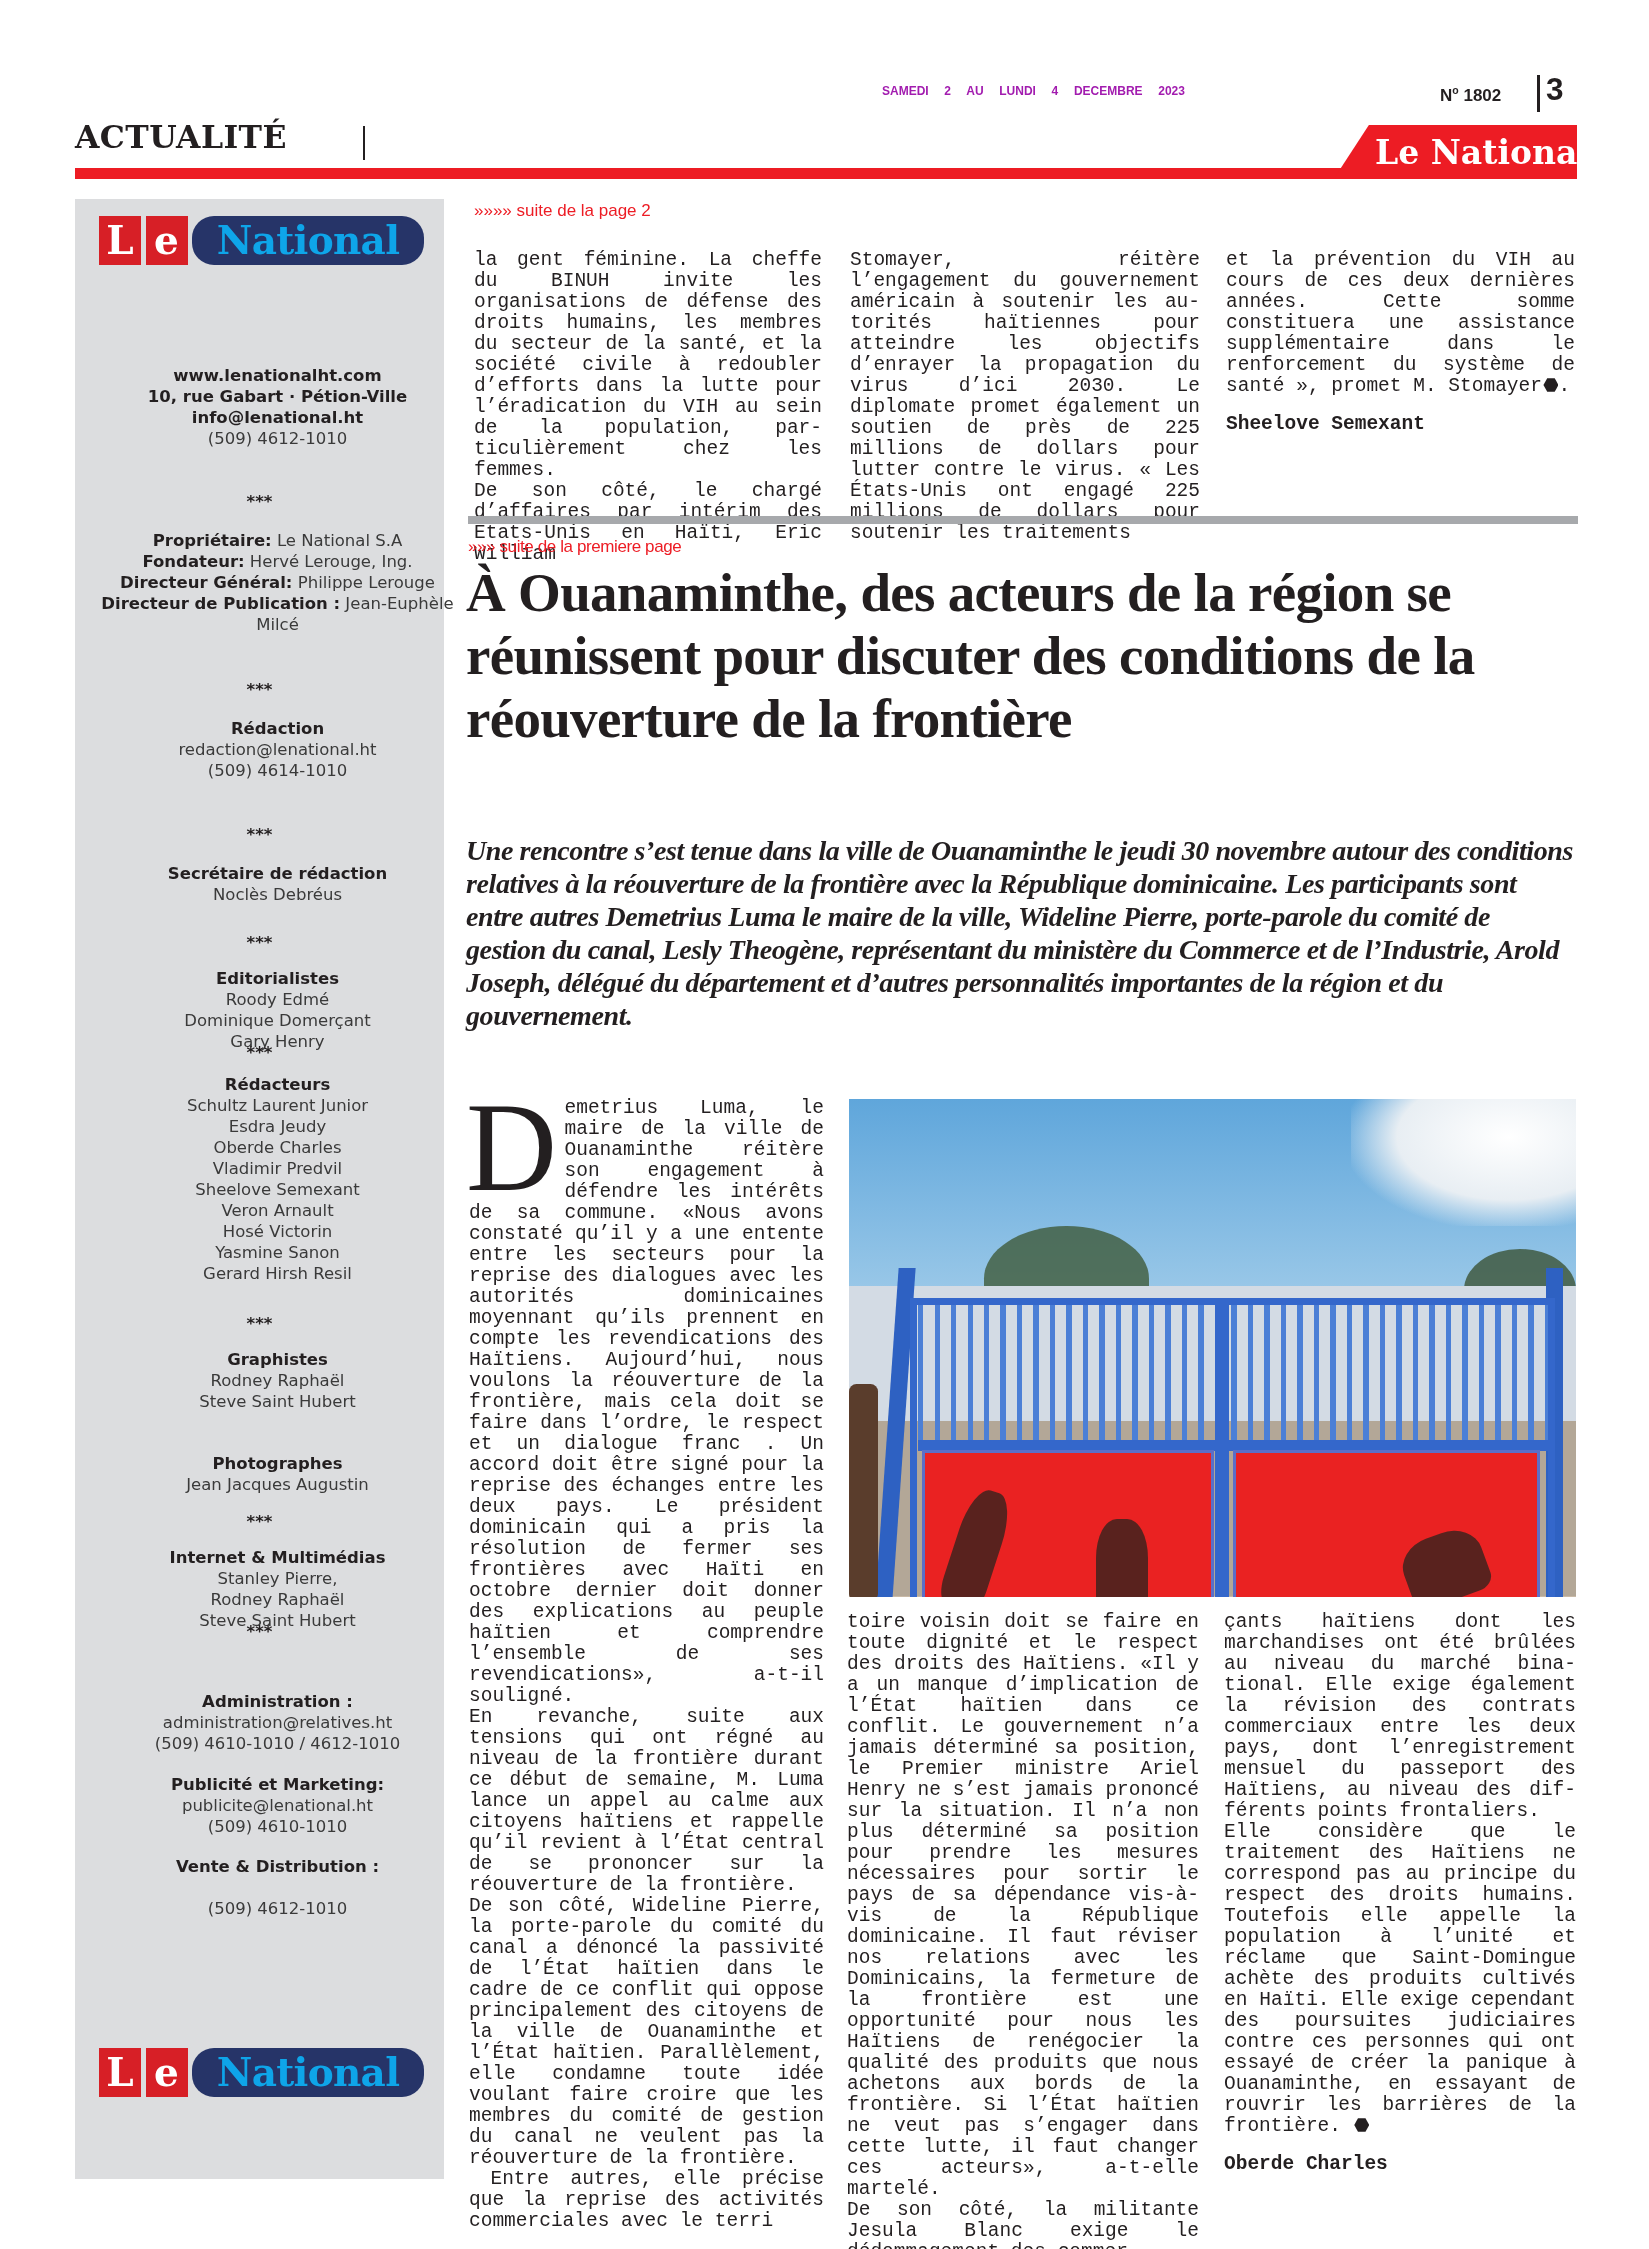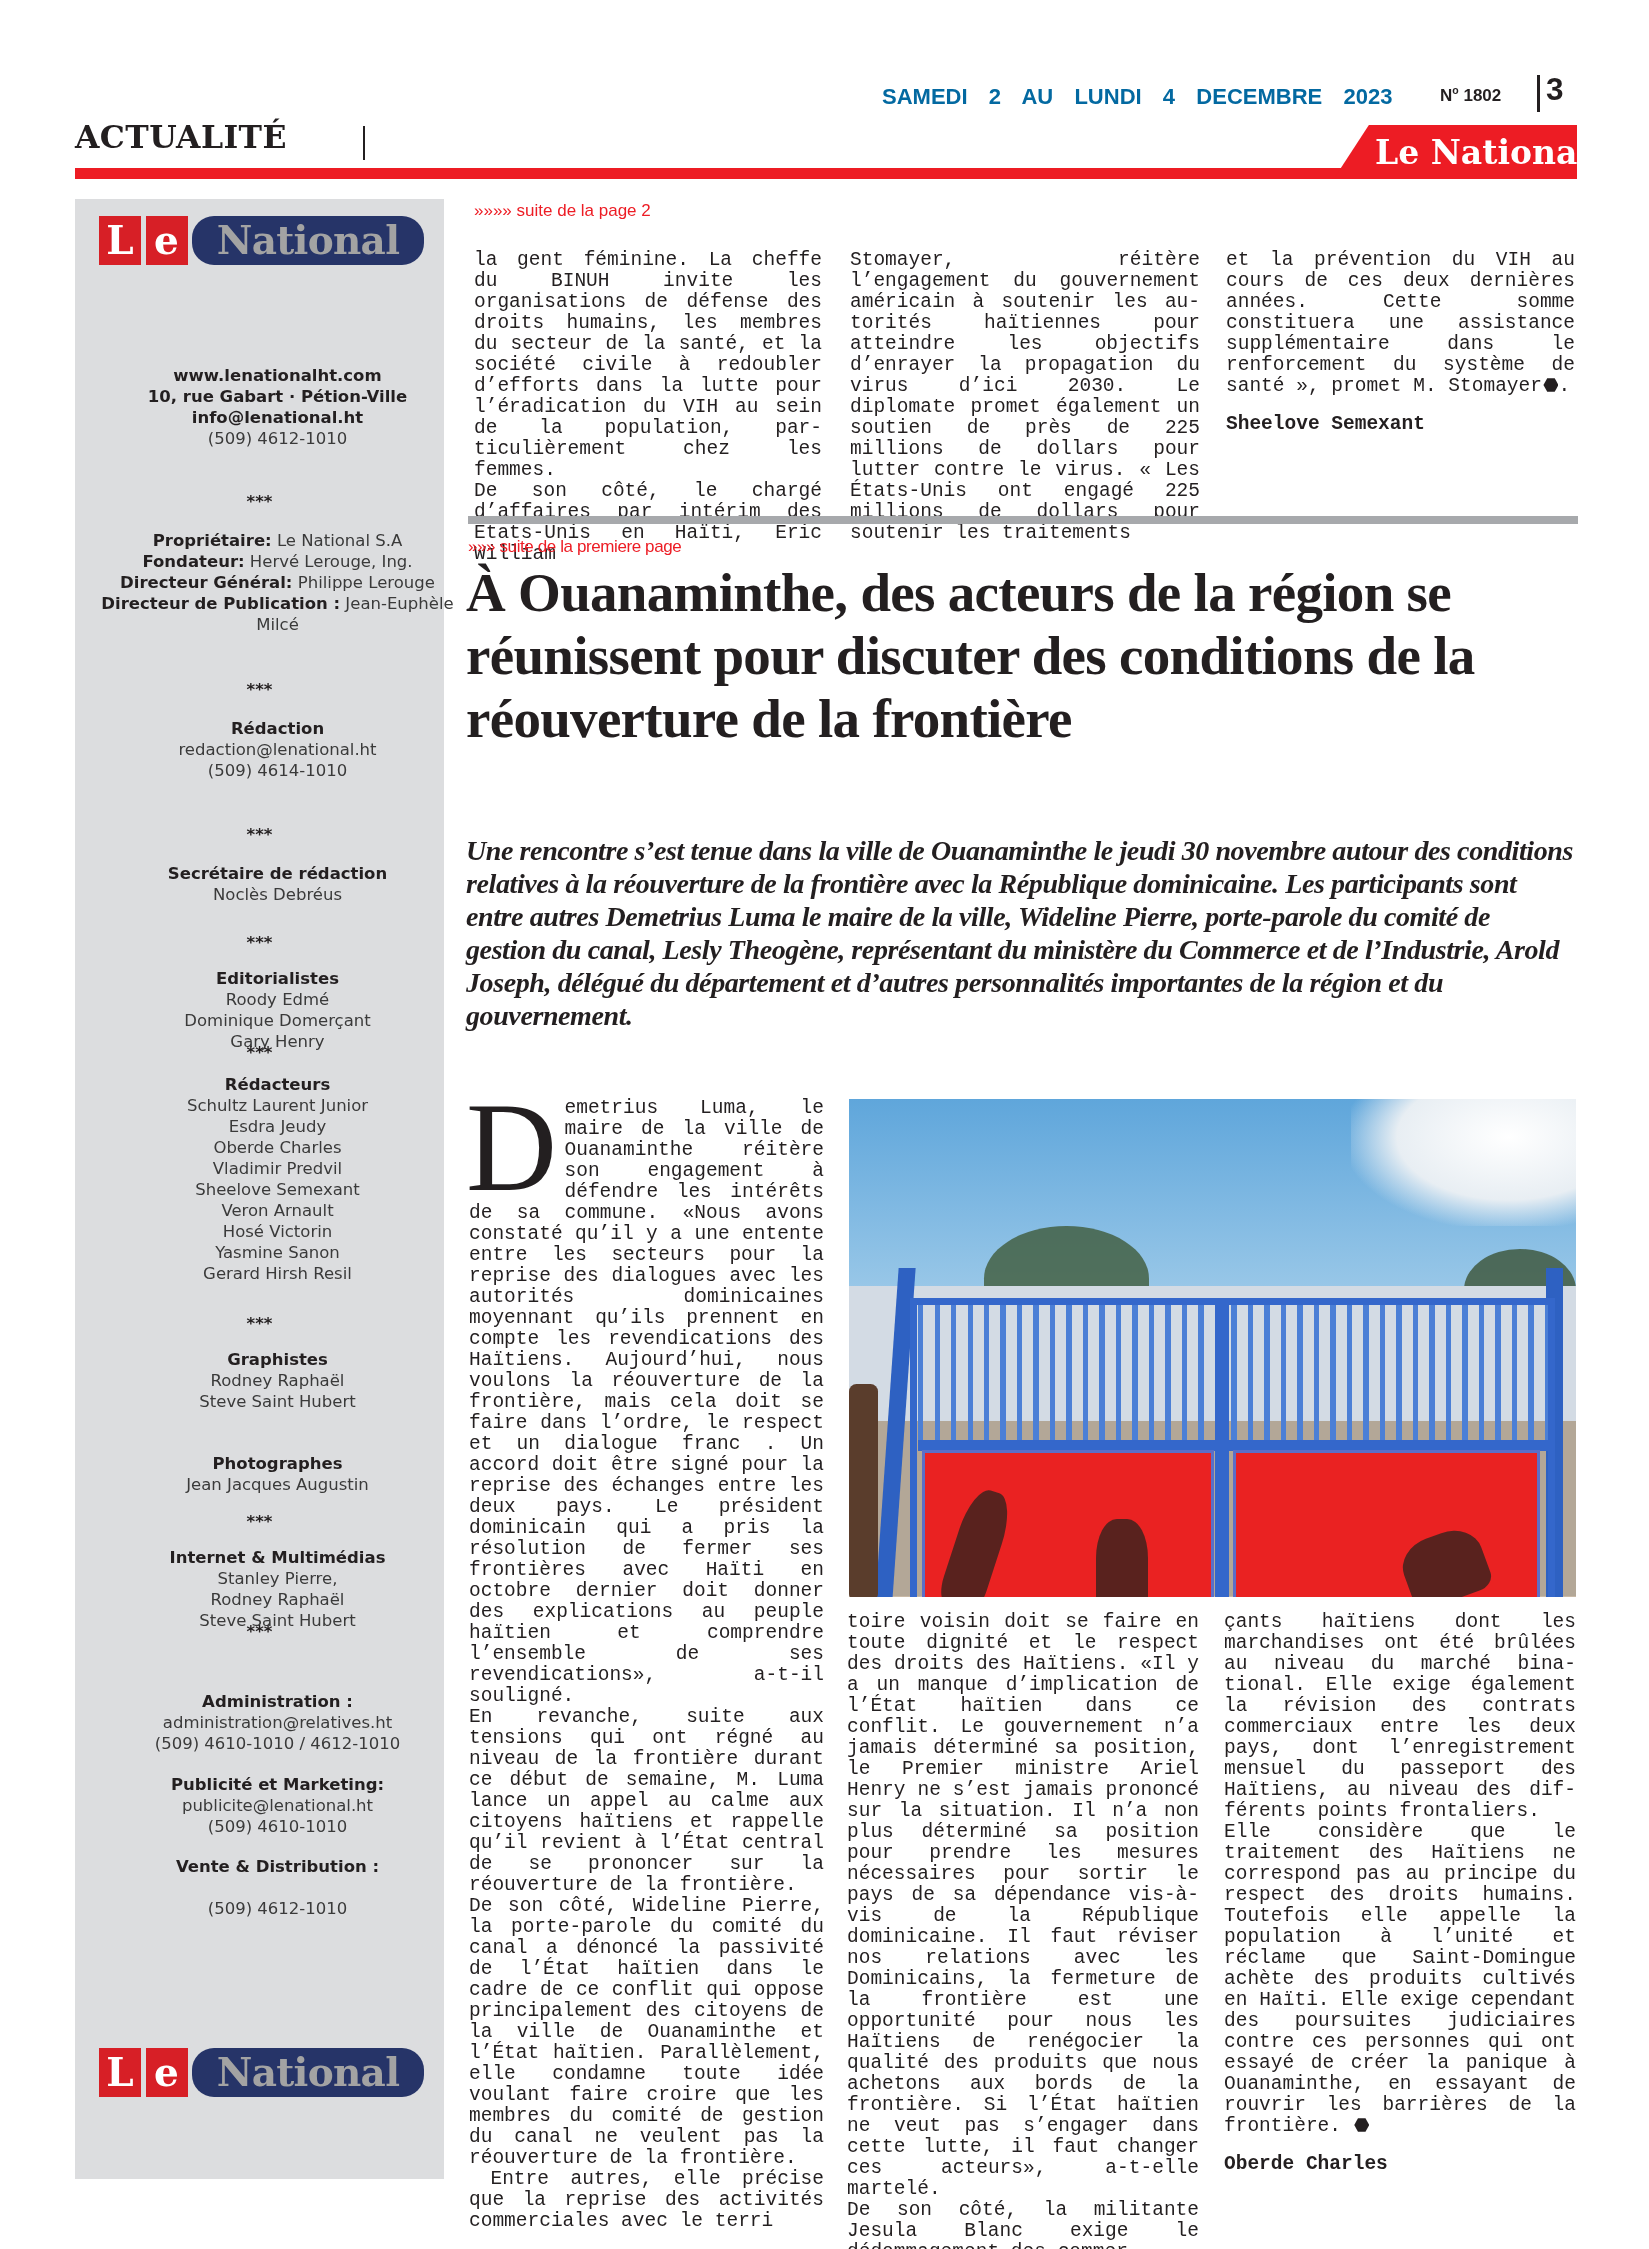--- a/index.html
+++ b/index.html
@@ -2,34 +2,34 @@
 <html style="font-size:12px"><head>
 <meta charset="utf-8">
 <style>
   * { box-sizing: border-box; margin: 0; padding: 0; }
   html, body { width: 1650px; height: 2250px; background: #ffffff; overflow: hidden; }
   body { position: relative; font-family: "Liberation Serif", serif; color: #231f20; }
 
   
   .section-title { position: absolute; left: 75px; top: 118px; font-family: "DejaVu Serif", serif; font-weight: bold; font-size: 31.5px; letter-spacing: 0.4px; color: #231f20; }
   .section-bar { position: absolute; left: 363px; top: 126px; width: 2.2px; height: 34px; background: #231f20; }
-  .dateline { position: absolute; left: 882px; top: 84px; font-family: "Liberation Sans", sans-serif; font-weight: bold; font-size: 22px; color: #0369a1; word-spacing: 4.5px; }
+  .dateline { position: absolute; left: 882px; top: 84px; font-family: "Liberation Sans", sans-serif; font-weight: bold; font-size: 12px; color: #a21caf; word-spacing: 4.5px; }
   .issue-no { position: absolute; left: 1440px; top: 84px; font-family: "Liberation Sans", sans-serif; font-weight: bold; font-size: 17px; color: #231f20; }
   .issue-no sup { font-size: 10.5px; }
   .page-bar { position: absolute; left: 1537px; top: 75px; width: 3px; height: 37px; background: #231f20; }
   .page-num { position: absolute; left: 1546px; top: 71px; font-family: "Liberation Sans", sans-serif; font-weight: bold; font-size: 31.5px; color: #231f20; }
   .red-rule { position: absolute; left: 75px; top: 168px; width: 1502px; height: 10.5px; background: #ed1c24; }
   .brand-tab { position: absolute; left: 1335px; top: 125px; width: 242px; height: 52px; background: #ed1c24; clip-path: polygon(14% 0, 100% 0, 100% 100%, 0 100%); }
   .brand-tab-label { position: absolute; left: 1375px; top: 133px; font-family: "DejaVu Serif", serif; font-weight: bold; font-size: 33px; color: #ffffff; }
 
   
   .sidebar { position: absolute; left: 75px; top: 199px; width: 369px; height: 1980px; background: #dcdddf; text-align: center; font-family: "DejaVu Sans", sans-serif; color: #231f20; }
   .logo { position: absolute; left: 24px; display: flex; gap: 4.5px; height: 49px; }
   .logo .l, .logo .e { width: 42px; height: 49px; background: #d71f26; color: #fff; font-family: "DejaVu Serif", serif; font-weight: bold; font-size: 39px; line-height: 49px; text-align: center; }
-  .logo .nat { width: 232px; height: 49px; background: #263468; color: #a3a3a3; font-family: "DejaVu Serif", serif; font-weight: bold; font-size: 39px; line-height: 49px; text-align: center; letter-spacing: -0.7px; border-radius: 22px; }
+  .logo .nat { width: 232px; height: 49px; background: #263468; color: #0ea5e9; font-family: "DejaVu Serif", serif; font-weight: bold; font-size: 39px; line-height: 49px; text-align: center; letter-spacing: -0.7px; border-radius: 22px; }
   .logo-top { top: 17px; }
   .logo-bottom { top: 1849px; }
   .sb-block { position: absolute; left: 0; width: 405px; font-size: 16.5px; line-height: 21px; }
   .sb-block .b { font-weight: bold; }
   .sb-block .n { font-weight: normal; color: #3a3a3a; }
   .stars { position: absolute; left: 0; width: 369px; font-size: 16.5px; font-weight: bold; line-height: 15px; }
 
   
   .kicker { position: absolute; font-family: "Liberation Sans", sans-serif; color: #ed1c24; }
   .kicker-top { left: 474px; top: 201px; font-size: 17px; }

